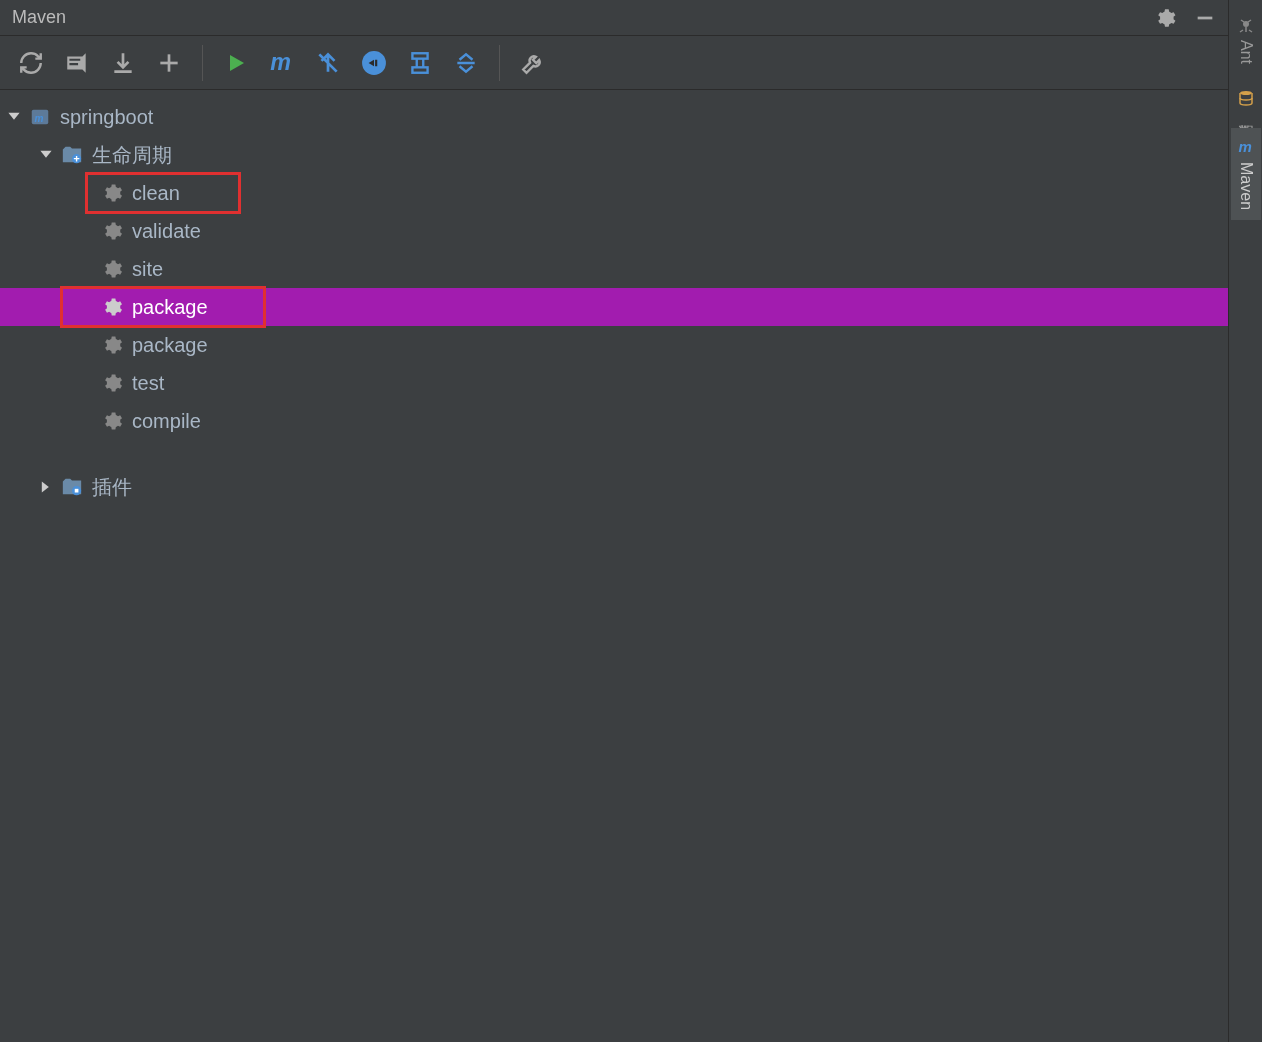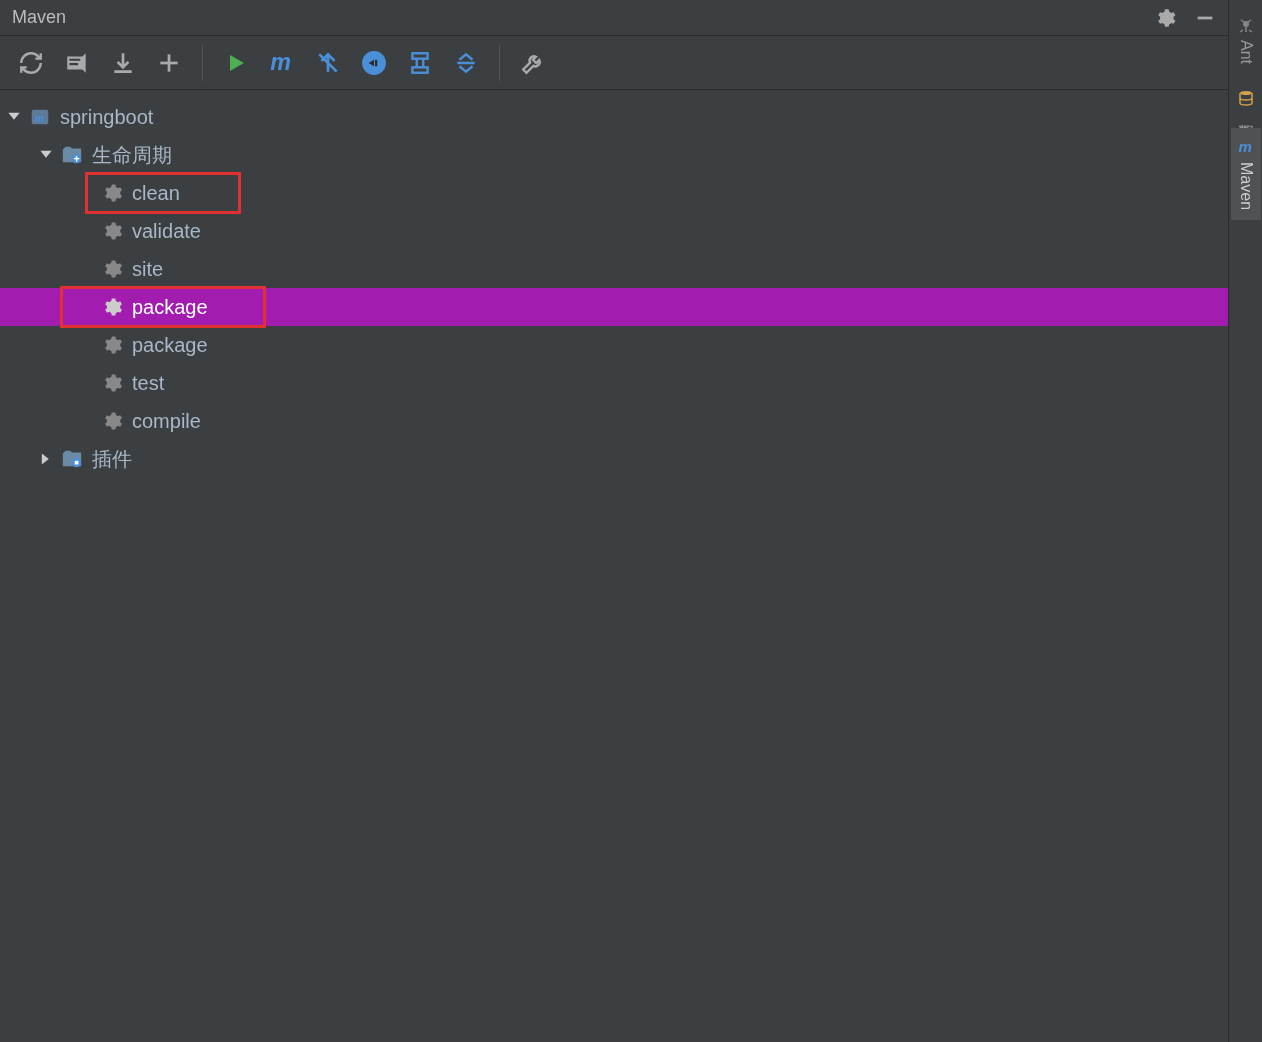--- a/index.html
+++ b/index.html
@@ -95,21 +95,21 @@
       pointer-events: none;
     }
     
     .tree-row.hl-clean::before { left: 85px; width: 150px; }
     .tree-row.hl-compile::before { left: 75px; width: 180px; }
     .tree-row.hl-package::before { left: 60px; width: 200px; }
     
     .indent-0 { padding-left: 4px; }
     .indent-1 { padding-left: 36px; }
     .indent-2 { padding-left: 100px; }
-    .indent-2-collapsed { padding-left: 36px; }
+    .indent-2-collapsed { padding-left: 36px; margin-top: 28px; }
     
     .expand-icon {
       width: 20px;
       display: inline-flex;
       align-items: center;
       justify-content: center;
       margin-right: 4px;
     }
     
     .node-icon {

